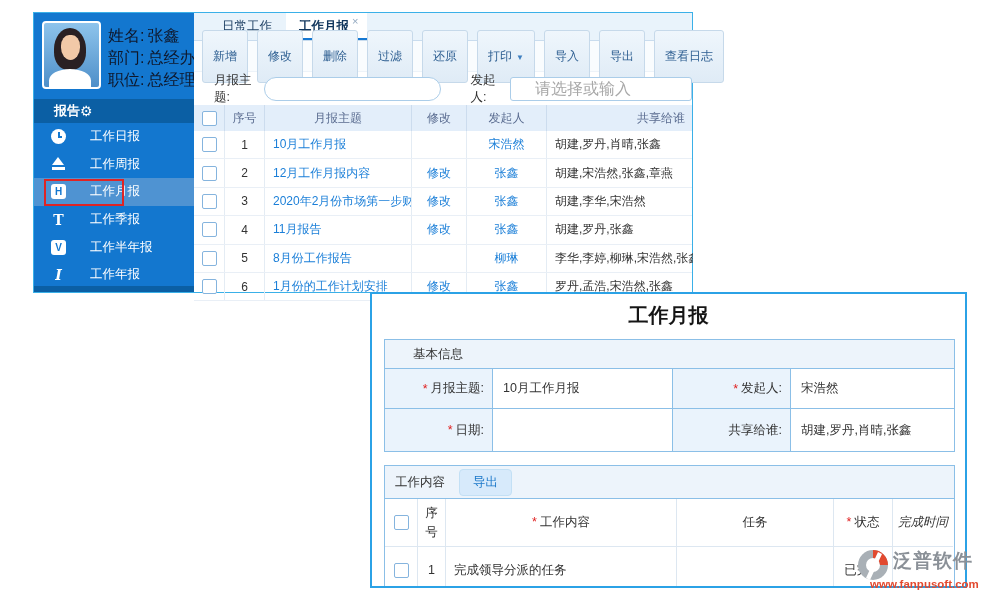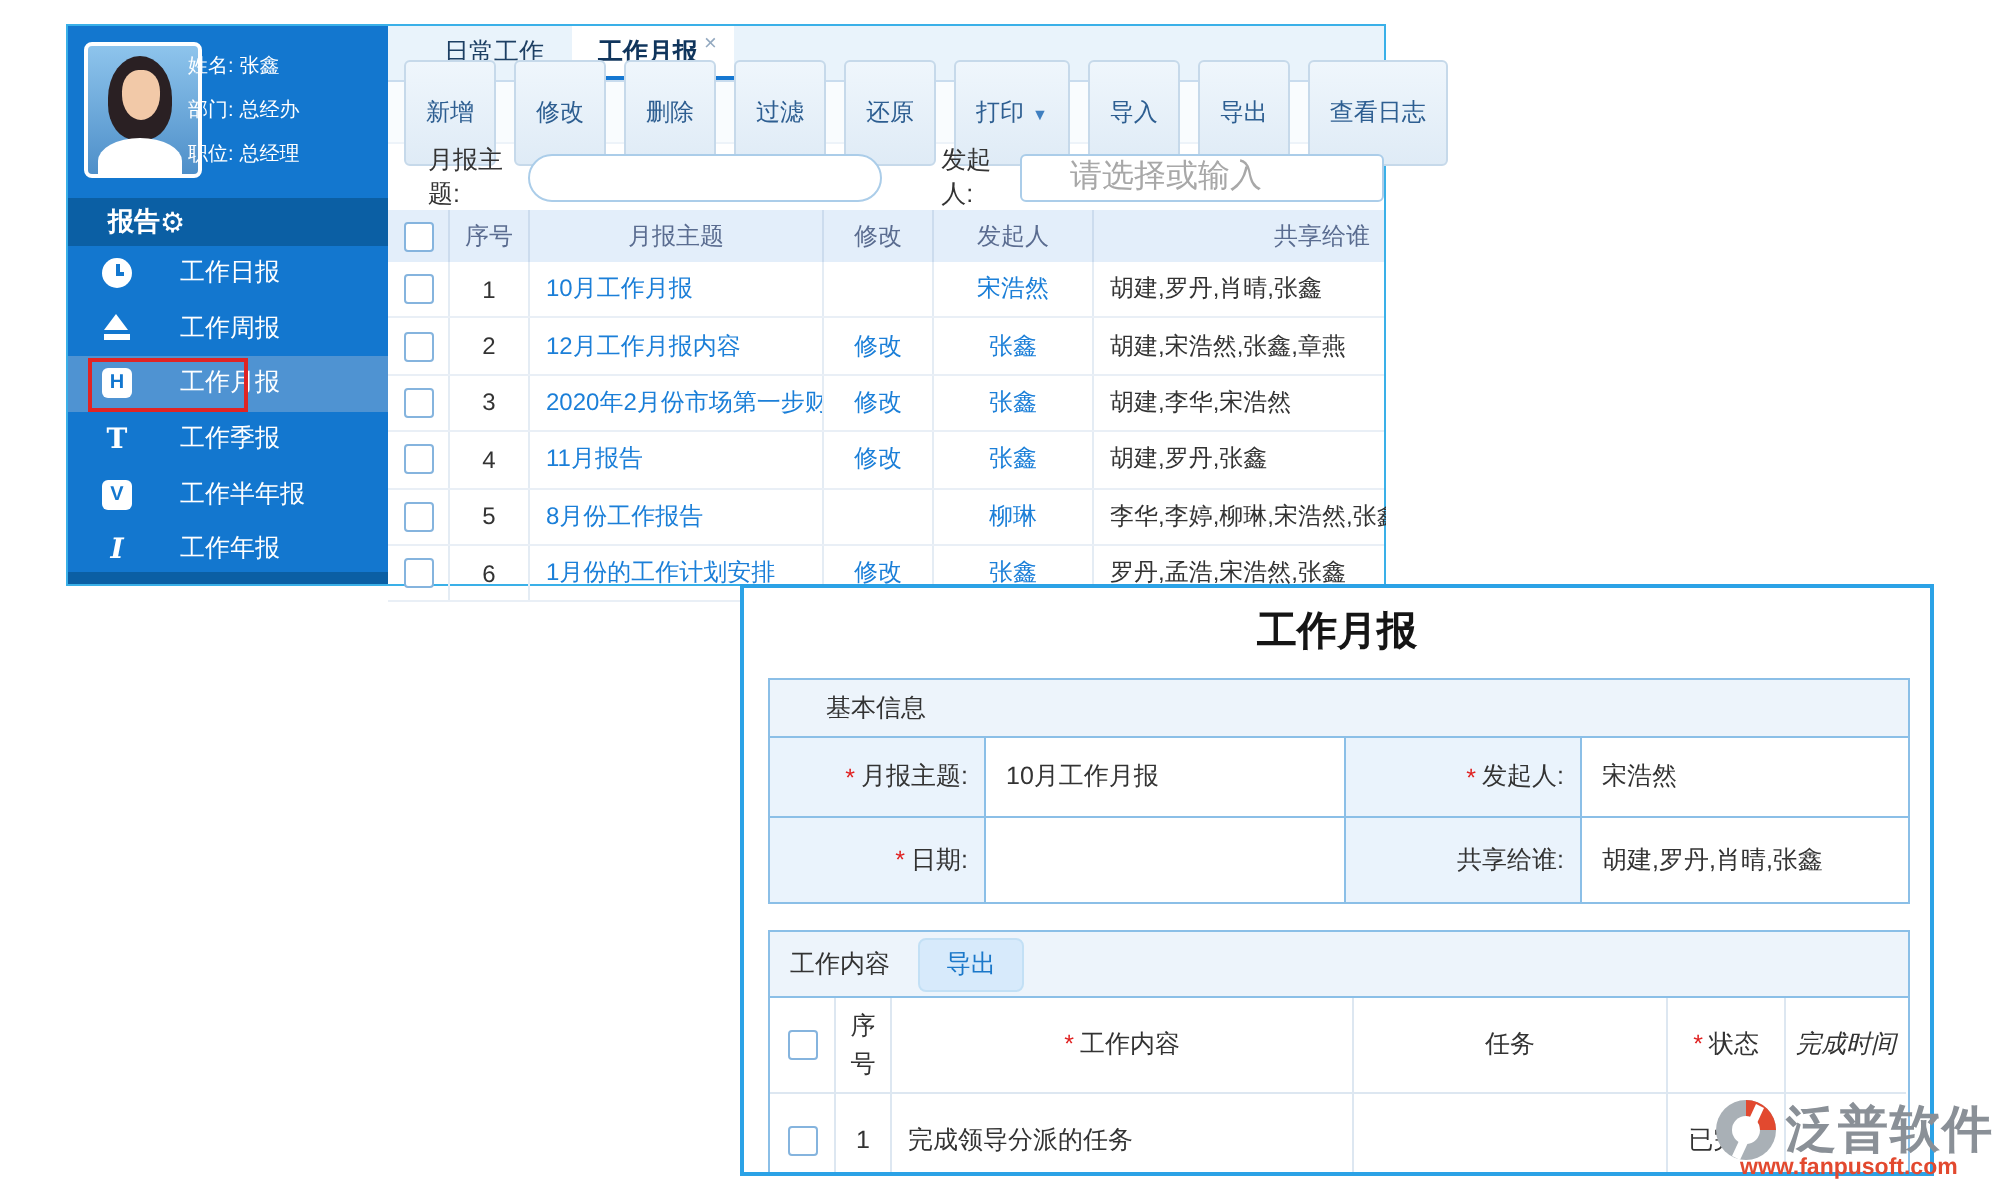--- a/index.html
+++ b/index.html
@@ -10,21 +10,21 @@
   #win{position:absolute;left:33px;top:12px;width:660px;height:281px;background:#fff;
        border:1px solid #3ab0e8;box-sizing:border-box;}
   
   #sidebar{position:absolute;left:0;top:0;width:160px;height:100%;background:#1377cf;overflow:hidden;}
   #profile{position:relative;height:86px;}
   .photo{position:absolute;left:8px;top:8px;width:55px;height:64px;border:2px solid #fff;border-radius:4px;
          background:linear-gradient(180deg,#8ec4ec,#4e8fc9);overflow:hidden;}
   .hair{position:absolute;left:10px;top:5px;width:32px;height:42px;background:#2a2023;border-radius:50% 50% 42% 42%;}
   .face{position:absolute;left:17px;top:12px;width:19px;height:25px;background:#f2c9a8;border-radius:50% 50% 58% 58%;}
   .shirt{position:absolute;left:5px;bottom:-5px;width:42px;height:23px;background:#fff;border-radius:50% 50% 0 0;}
-  .pline{position:absolute;left:60px;color:#ffffff;font-size:10px;white-space:nowrap;}
+  .pline{position:absolute;left:74px;color:#0f172a;font-size:16px;white-space:nowrap;}
   .pline span{margin-right:3px;}
   .side-hd{position:absolute;left:0;top:86px;width:100%;height:24px;background:#0b5fa4;color:#fff;
            display:flex;align-items:center;box-sizing:border-box;
            padding:0 12px 0 20px;font-size:13px;font-weight:bold;}
   .gear{font-weight:normal;font-size:14px;cursor:pointer;}
   #menu{position:absolute;left:0;top:110px;width:100%;}
   .mi{display:flex;align-items:center;height:27.6px;padding-left:17px;gap:24px;color:#fff;
       font-size:12.5px;position:relative;cursor:pointer;}
   .mi.sel{background:#4f93d2;}
   .redbox{position:absolute;left:10px;top:1px;width:76px;height:23px;border:2px solid #e02424;}
@@ -98,21 +98,21 @@
             text-align:center;line-height:1.45;padding:0 5px;}
   .wt-h>div:last-child{border-right:none;font-style:italic;}
   .wt-r>div{display:flex;align-items:center;justify-content:center;height:46px;font-size:12.5px;color:#333;
             border-right:1px solid #dde7f1;box-sizing:border-box;}
   .wt-r>div.cl{justify-content:flex-start;padding-left:8px;}
   .wt-r>div:last-child{border-right:none;}
 
   
   #logo{position:absolute;left:856px;top:545px;width:150px;height:50px;z-index:9;}
   #logo-glyph{position:absolute;left:0;top:3px;}
-  #logo-text{position:absolute;left:37px;top:3px;font-size:25px;font-weight:600;color:#8a9097;
+  #logo-text{position:absolute;left:37px;top:3px;font-size:19px;font-weight:600;color:#8a9097;
              letter-spacing:1px;white-space:nowrap;}
   #logo-url{position:absolute;left:14px;top:33px;font-size:11.5px;font-weight:bold;color:#e2492f;white-space:nowrap;}
 </style>
 </head>
 <body>
 
 <div id="stage">
 
   <div id="win">
 

